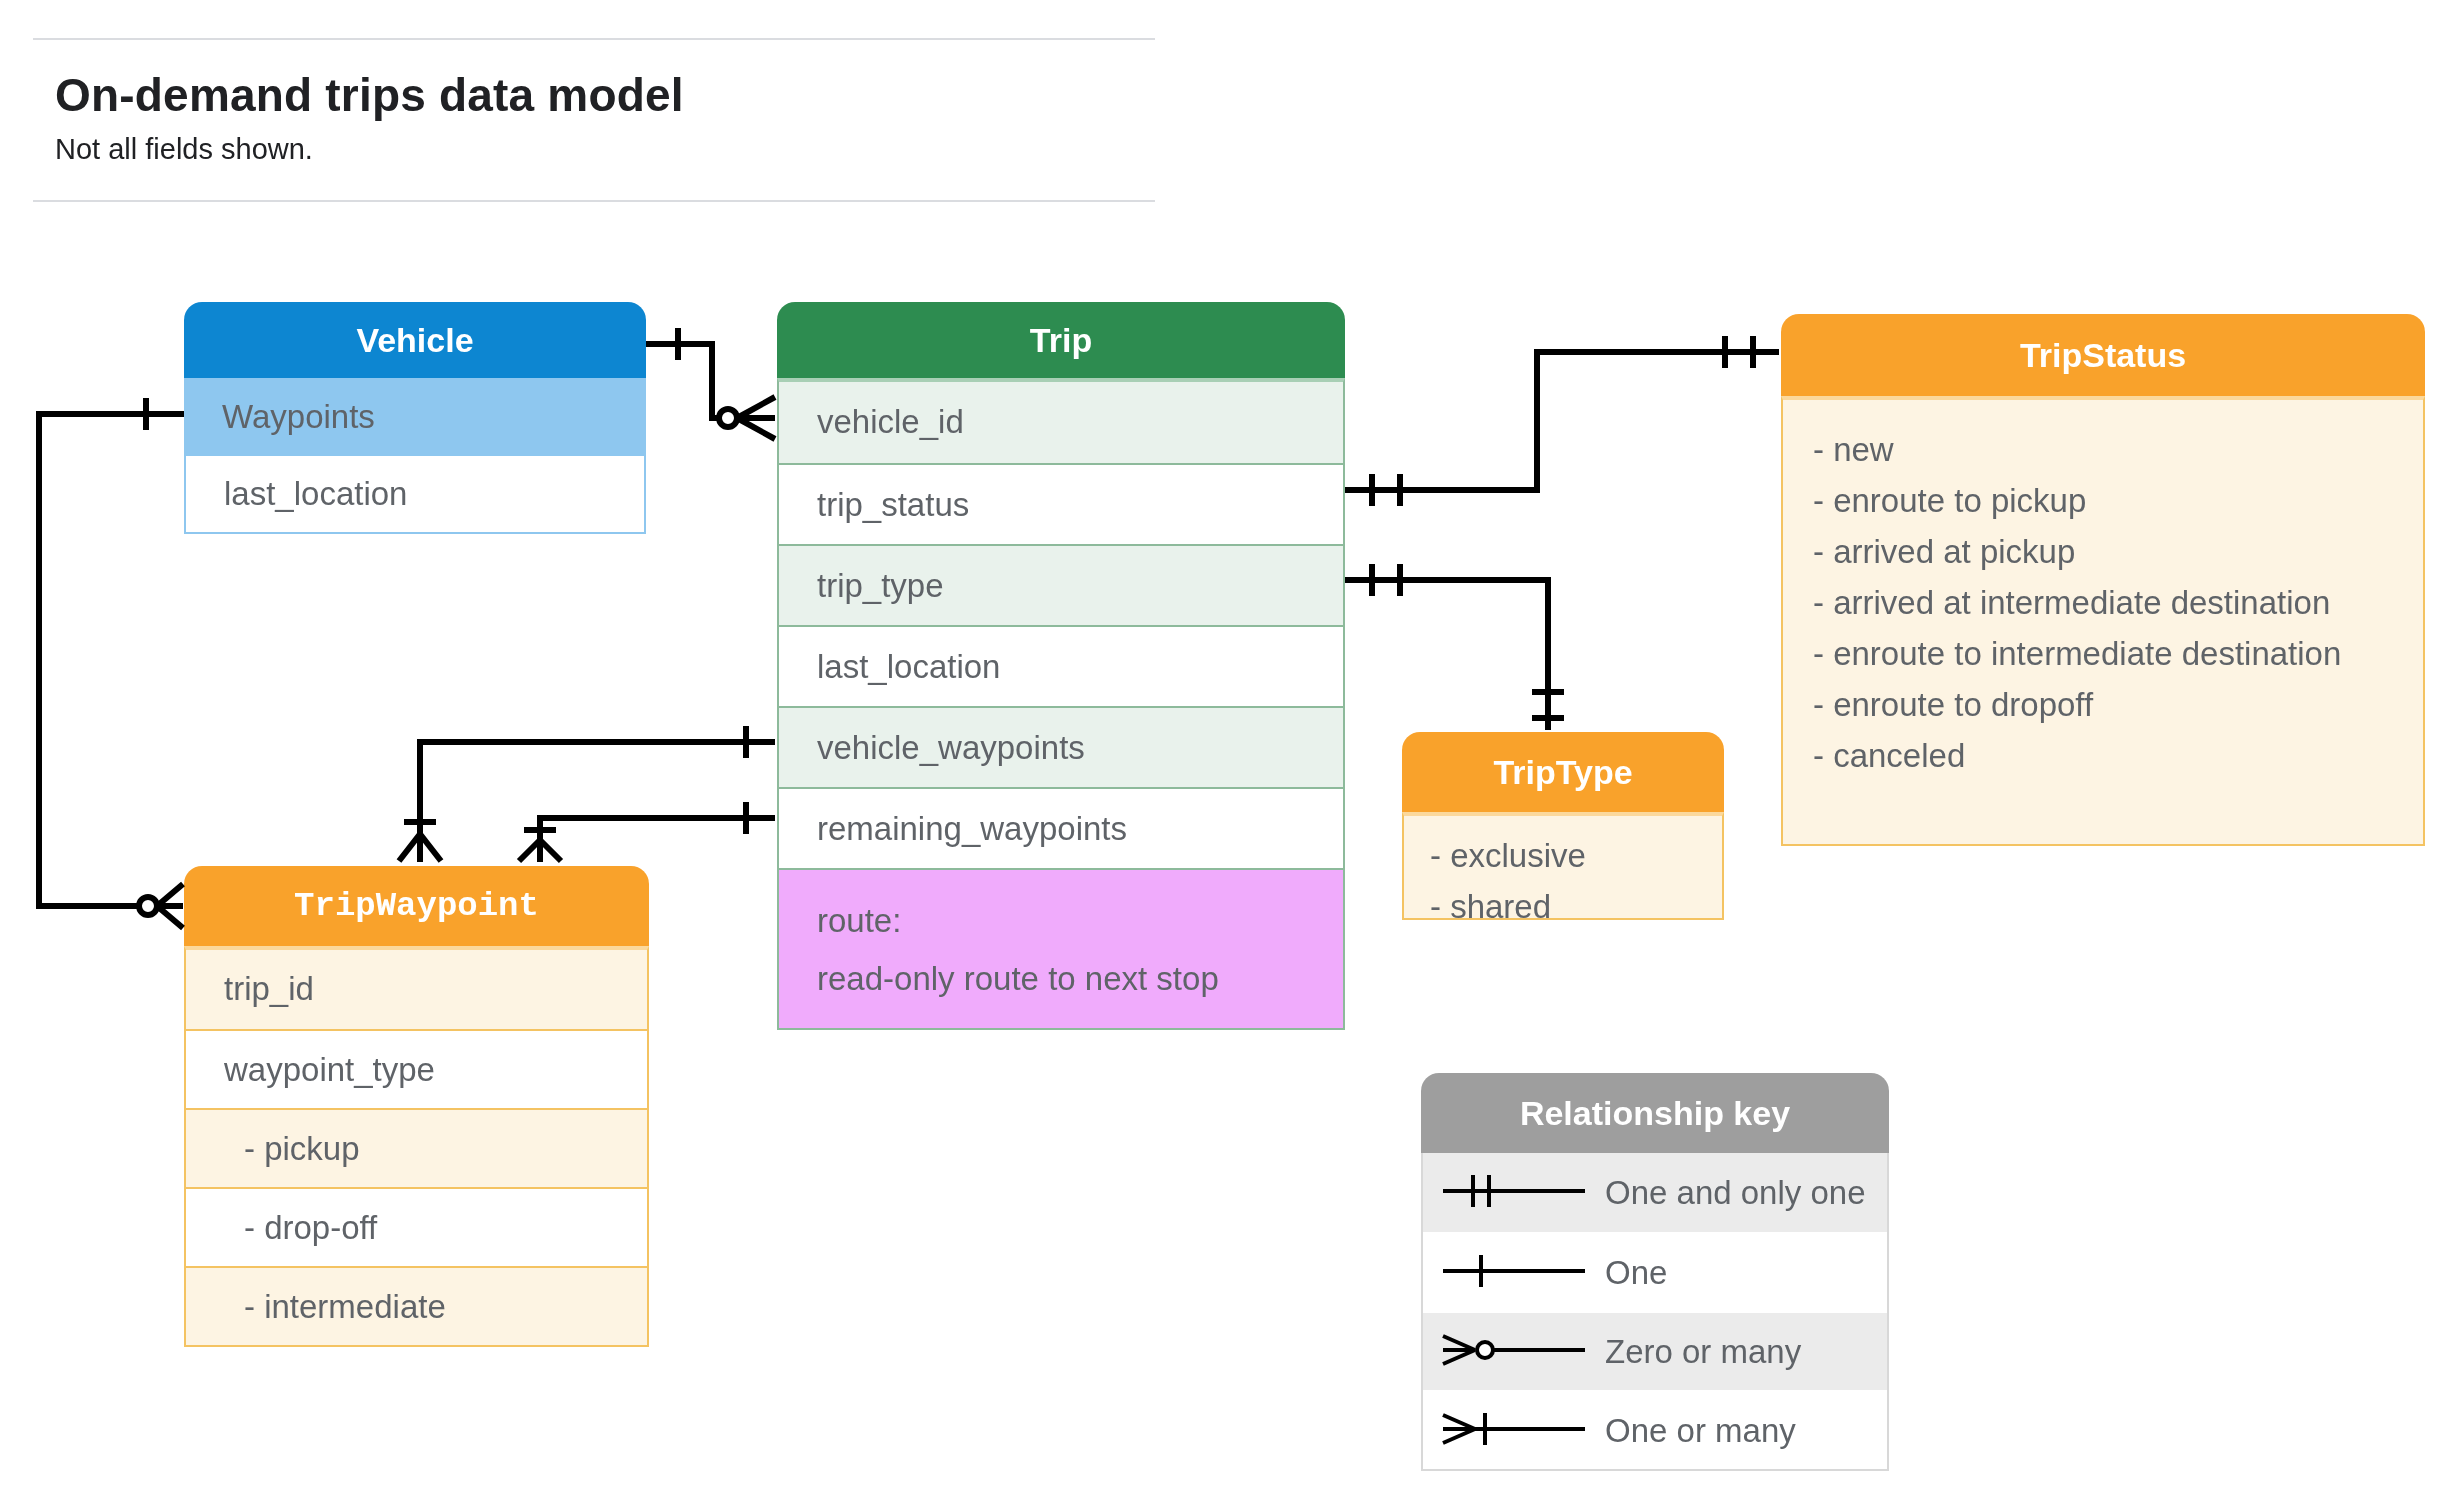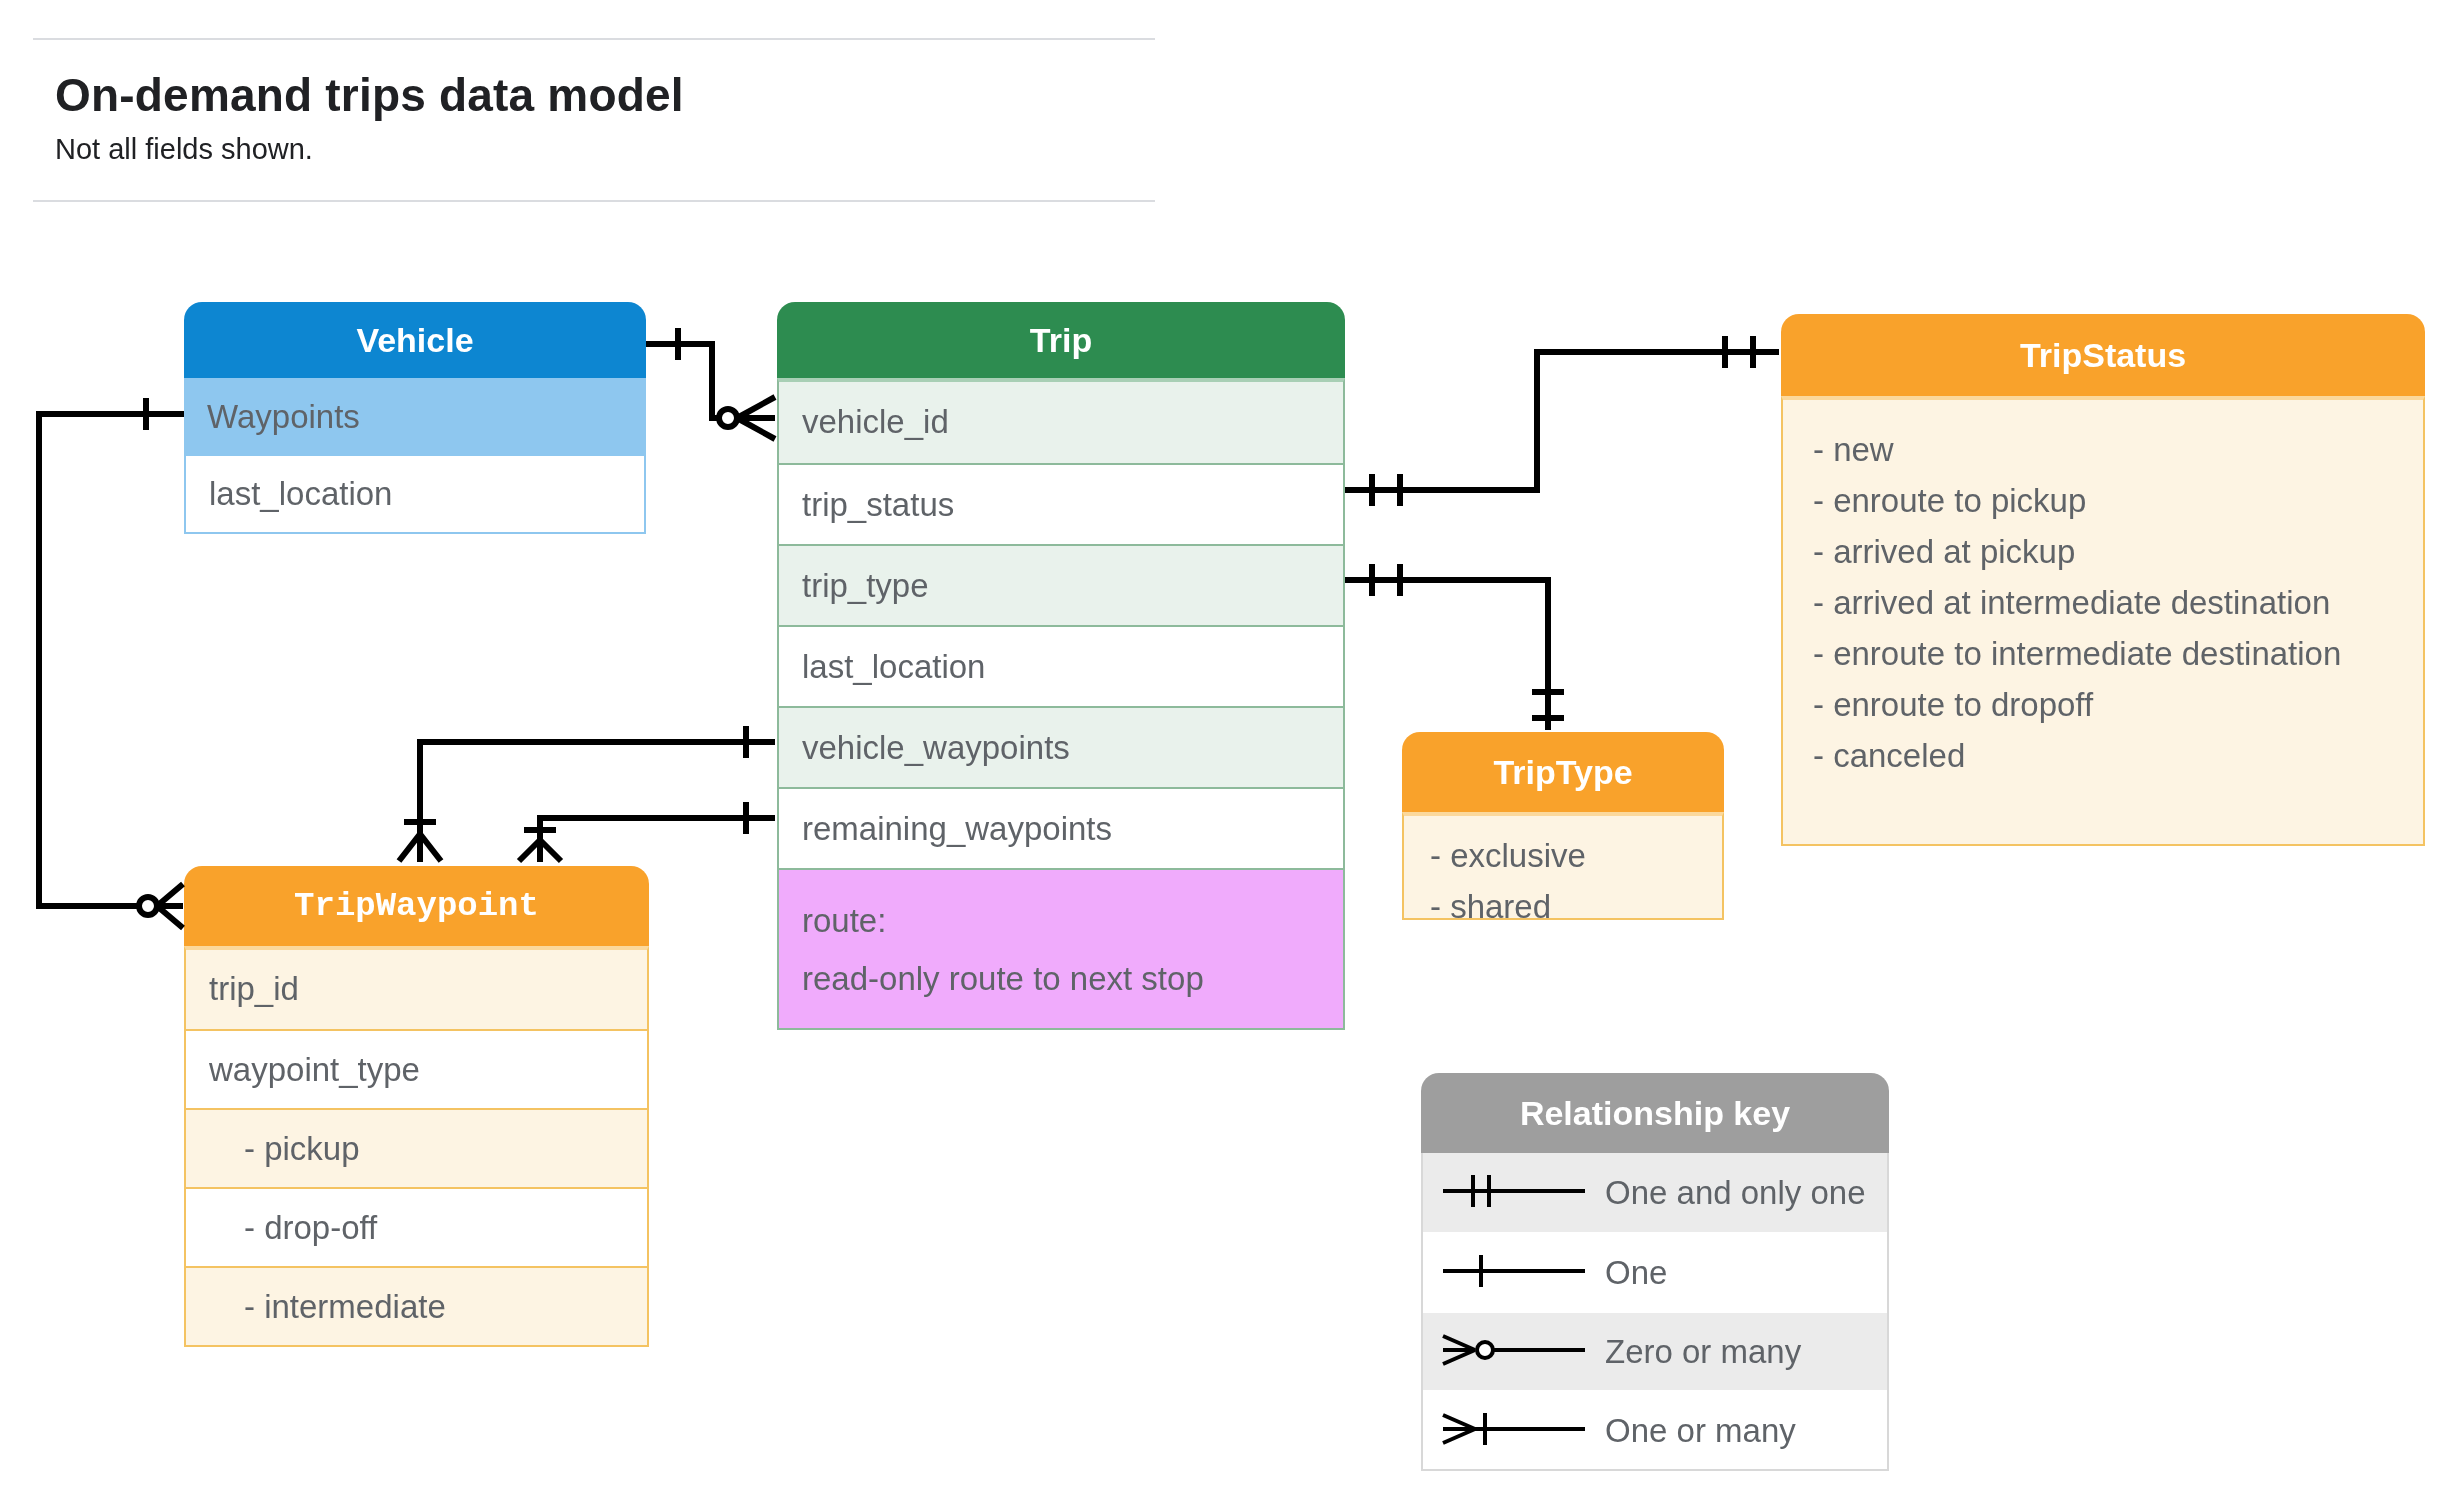--- a/index.html
+++ b/index.html
@@ -10,21 +10,21 @@
   .divider{position:absolute;height:2px;background:#dadce0;}
   .page-title{position:absolute;left:55px;top:68px;font-size:46px;font-weight:bold;color:#202124;letter-spacing:.2px;}
   .page-subtitle{position:absolute;left:55px;top:133px;font-size:29px;color:#202124;}
 
   .table{position:absolute;box-sizing:border-box;}
   .thead{
     box-sizing:border-box;color:#fff;font-weight:bold;font-size:34px;text-align:center;
     border-radius:18px 18px 0 0;
   }
   .tbody{box-sizing:border-box;}
-  .row{box-sizing:border-box;font-size:33px;color:#5f6368;padding-left:23px;white-space:nowrap;}
+  .row{box-sizing:border-box;font-size:33px;color:#5f6368;padding-left:38px;white-space:nowrap;}
   .row.indent{padding-left:58px;}
   .items{box-sizing:border-box;font-size:33px;color:#5f6368;}
   .items div{white-space:nowrap;}
 
   
   .t-vehicle{left:184px;top:302px;width:462px;}
   .t-vehicle .thead{height:76px;line-height:76px;background:#0d86d1;}
   .t-vehicle .row-hl{height:78px;line-height:78px;background:#8ec7ef;}
   .t-vehicle .row-plain{height:78px;line-height:76px;background:#fff;border:2px solid #8ec7ef;border-top:none;}
 

